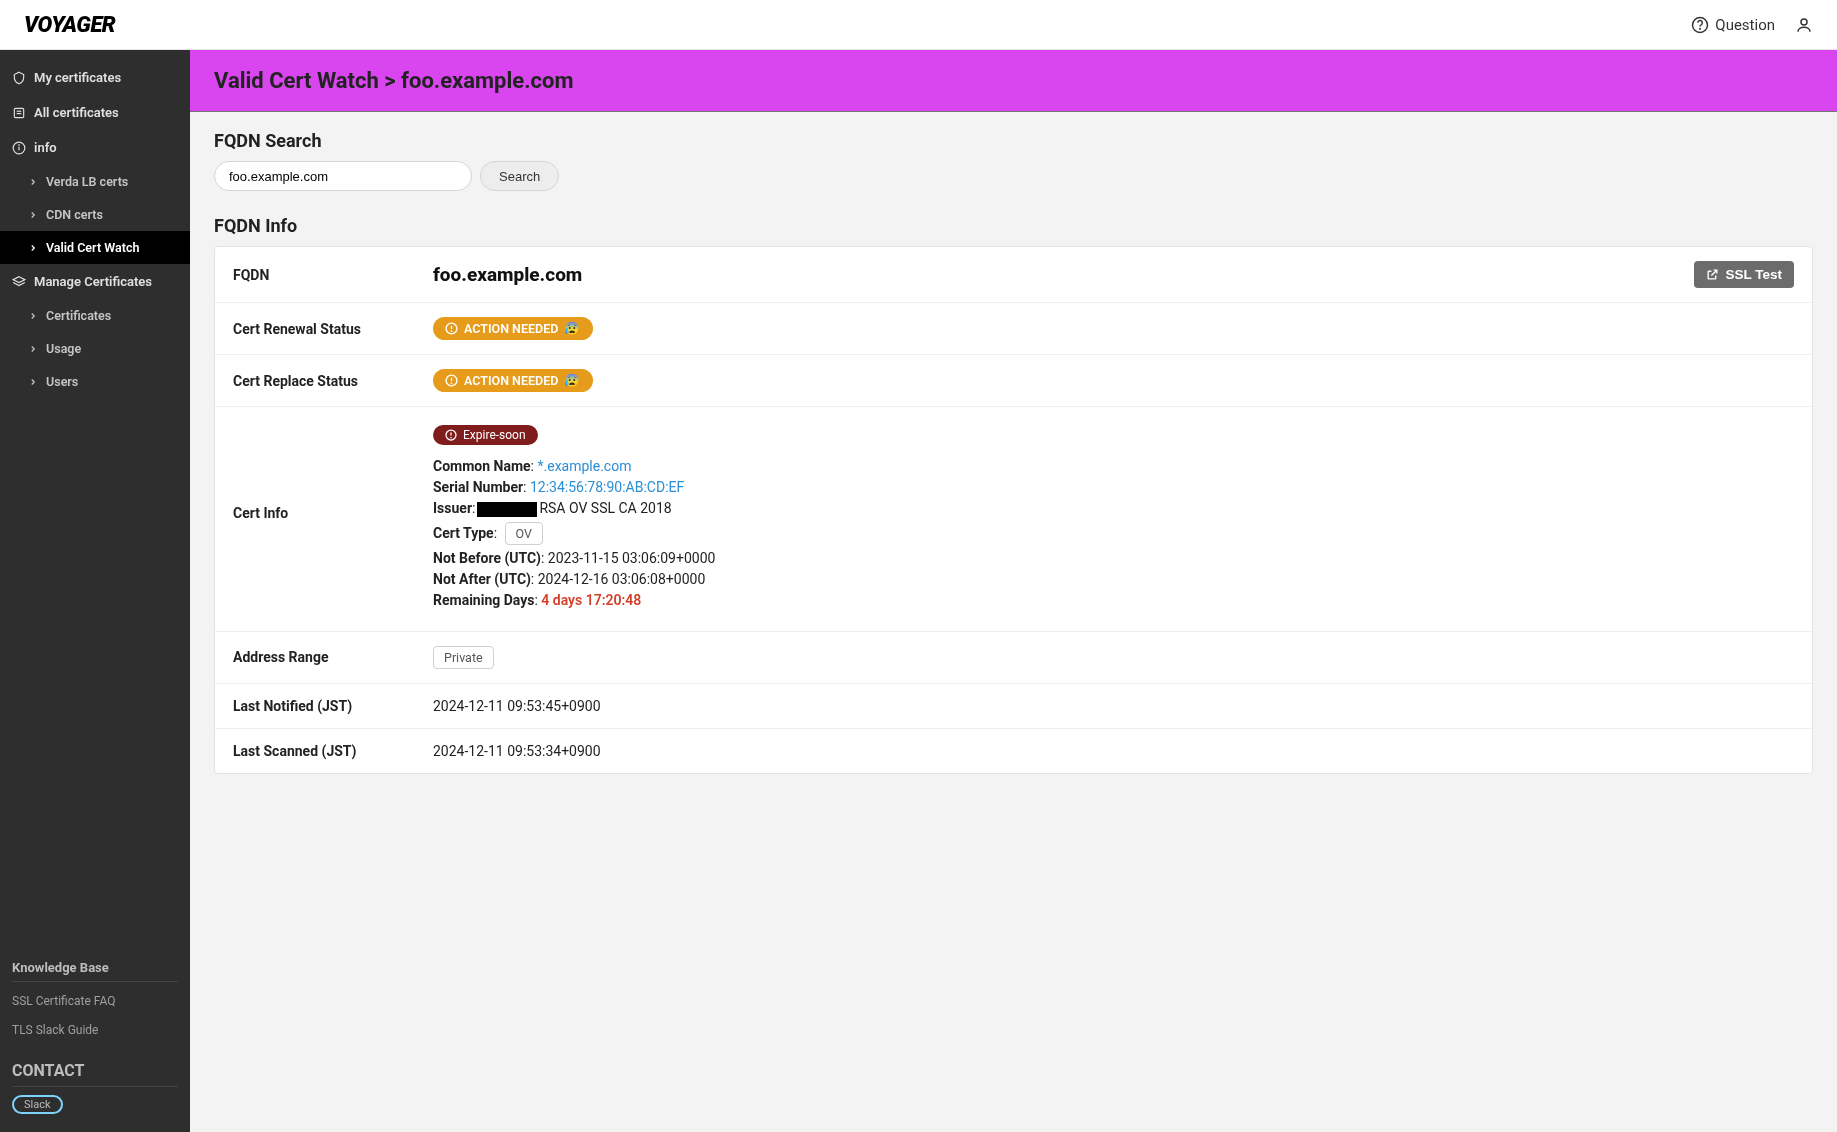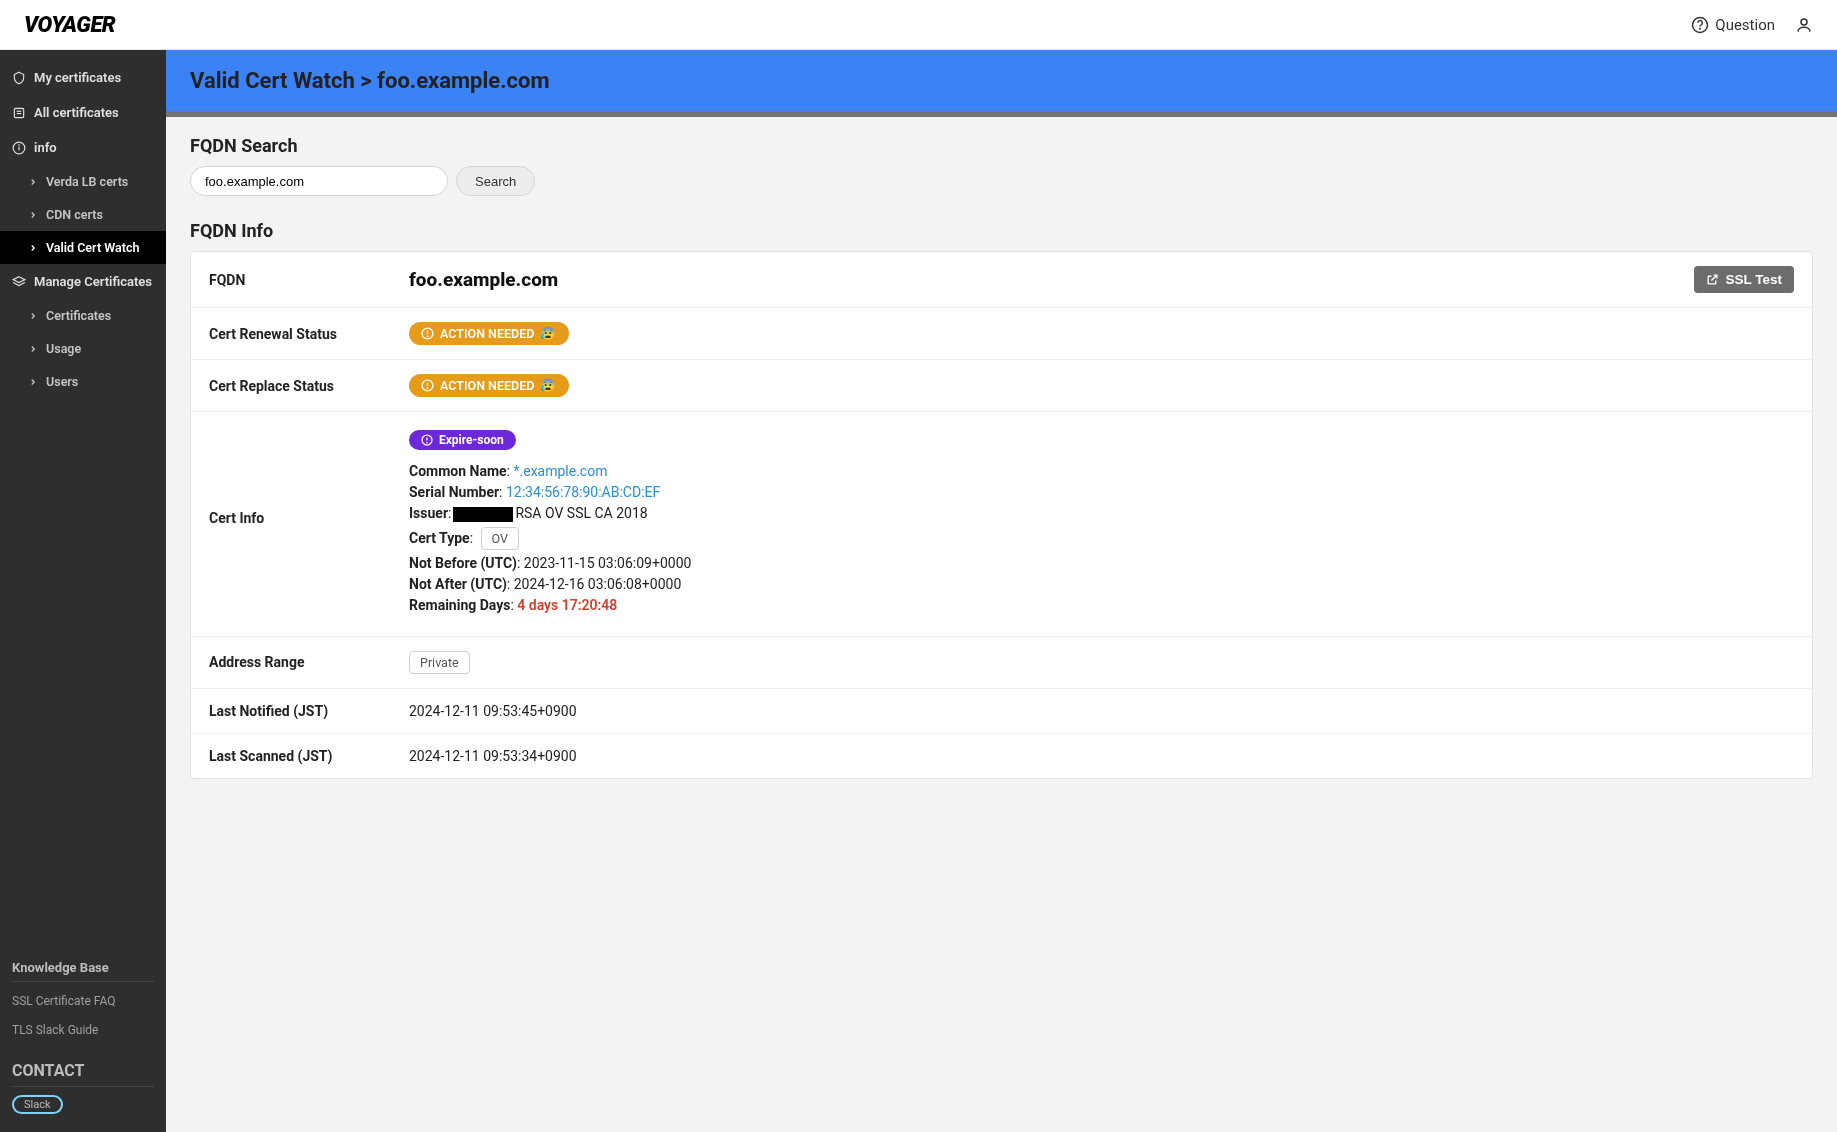--- a/index.html
+++ b/index.html
@@ -38,21 +38,21 @@
     color: #333;
     cursor: pointer;
     font-size: 15px;
   }
   .question-link svg, .user-icon svg { width: 18px; height: 18px; }
   .user-icon { cursor: pointer; display:flex; align-items:center; }
   
   .layout { display: flex; min-height: calc(100vh - 50px); }
   
   .sidebar {
-    width: 166px;
+    width: 190px;
     background: #2e2e2e;
     color: #bcbcbc;
     display: flex;
     flex-direction: column;
     font-size: 13px;
   }
   .sidebar-top { flex: 1; padding-top: 10px; }
   .nav-item {
     display: flex;
     align-items: center;
@@ -116,22 +116,22 @@
     cursor: pointer;
   }
   
   .main {
     flex: 1;
     background: #f3f3f3;
     display: flex;
     flex-direction: column;
   }
   .page-title-bar {
-    background: #3b82f6;
-    border-bottom: 6px solid #737373;
+    background: #d946ef;
+    border-bottom: 1px solid #737373;
     padding: 18px 24px;
   }
   .page-title {
     font-size: 22px;
     font-weight: 700;
     color: #222;
   }
   .content {
     padding: 18px 24px;
   }
@@ -219,26 +219,26 @@
     border-radius: 14px;
     padding: 4px 12px;
     font-size: 12.5px;
     font-weight: 600;
   }
   .badge-action svg { width: 13px; height: 13px; }
   .badge-expire {
     display: inline-flex;
     align-items: center;
     gap: 6px;
-    background: #6d28d9;
+    background: #7f1d1d;
     color: #fff;
     border-radius: 14px;
     padding: 3px 12px;
     font-size: 12px;
-    font-weight: 700;
+    font-weight: 400;
     margin-bottom: 8px;
   }
   .badge-expire svg { width: 12px; height: 12px; }
   .cert-line {
     margin: 5px 0;
     font-size: 14px;
     color: #222;
   }
   .cert-line .lbl { font-weight: 700; }
   .link-blue { color: #2a8fd6; cursor: pointer; }

